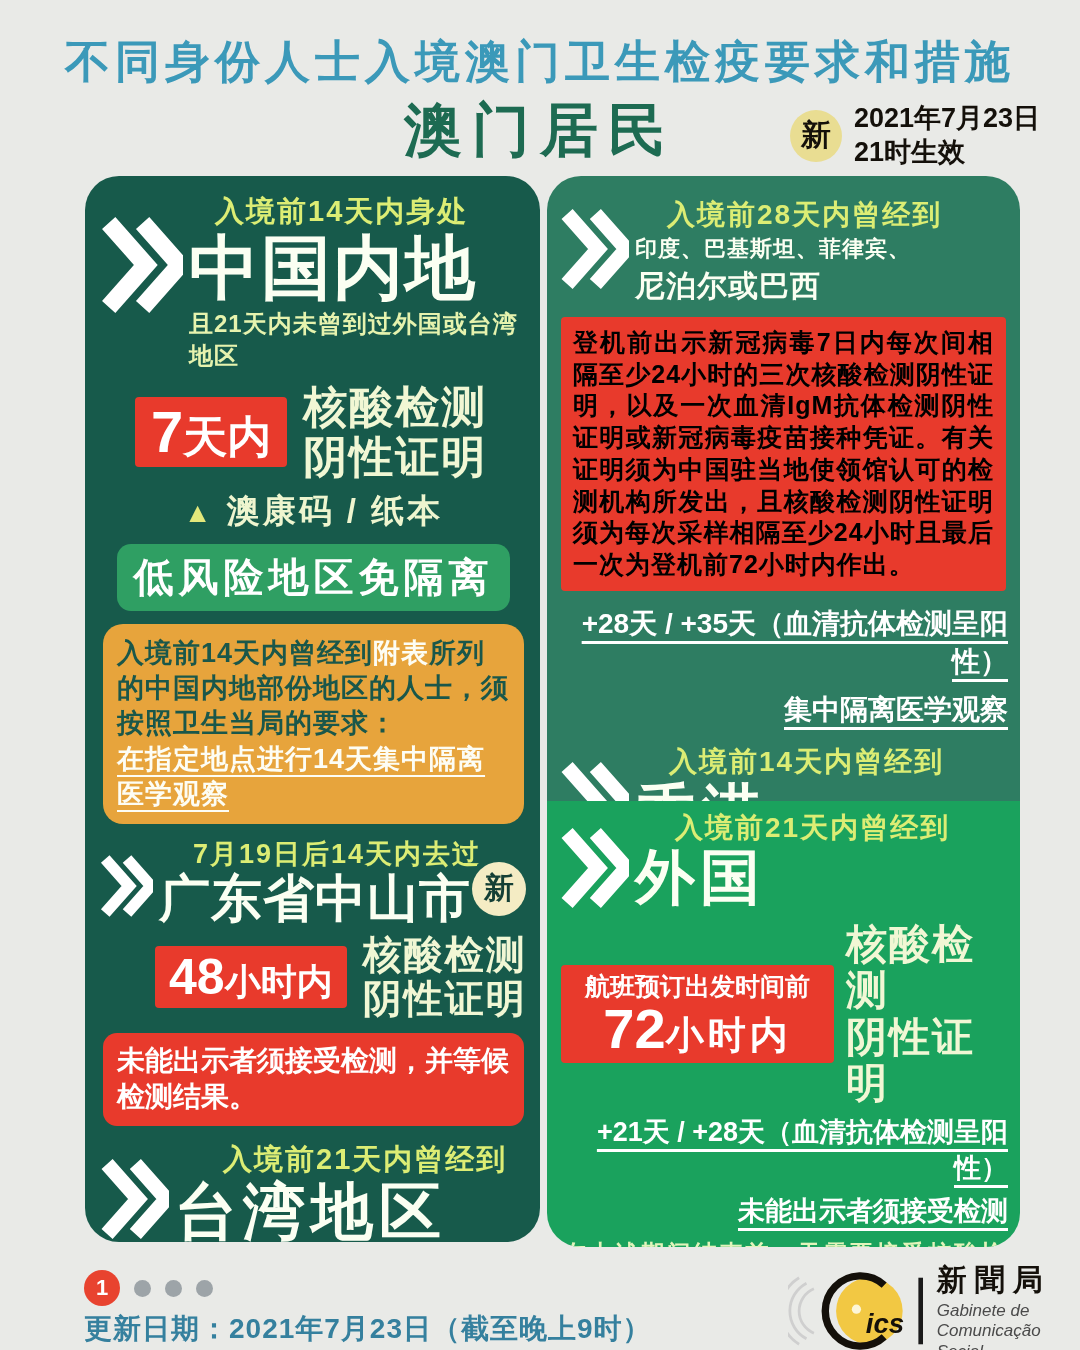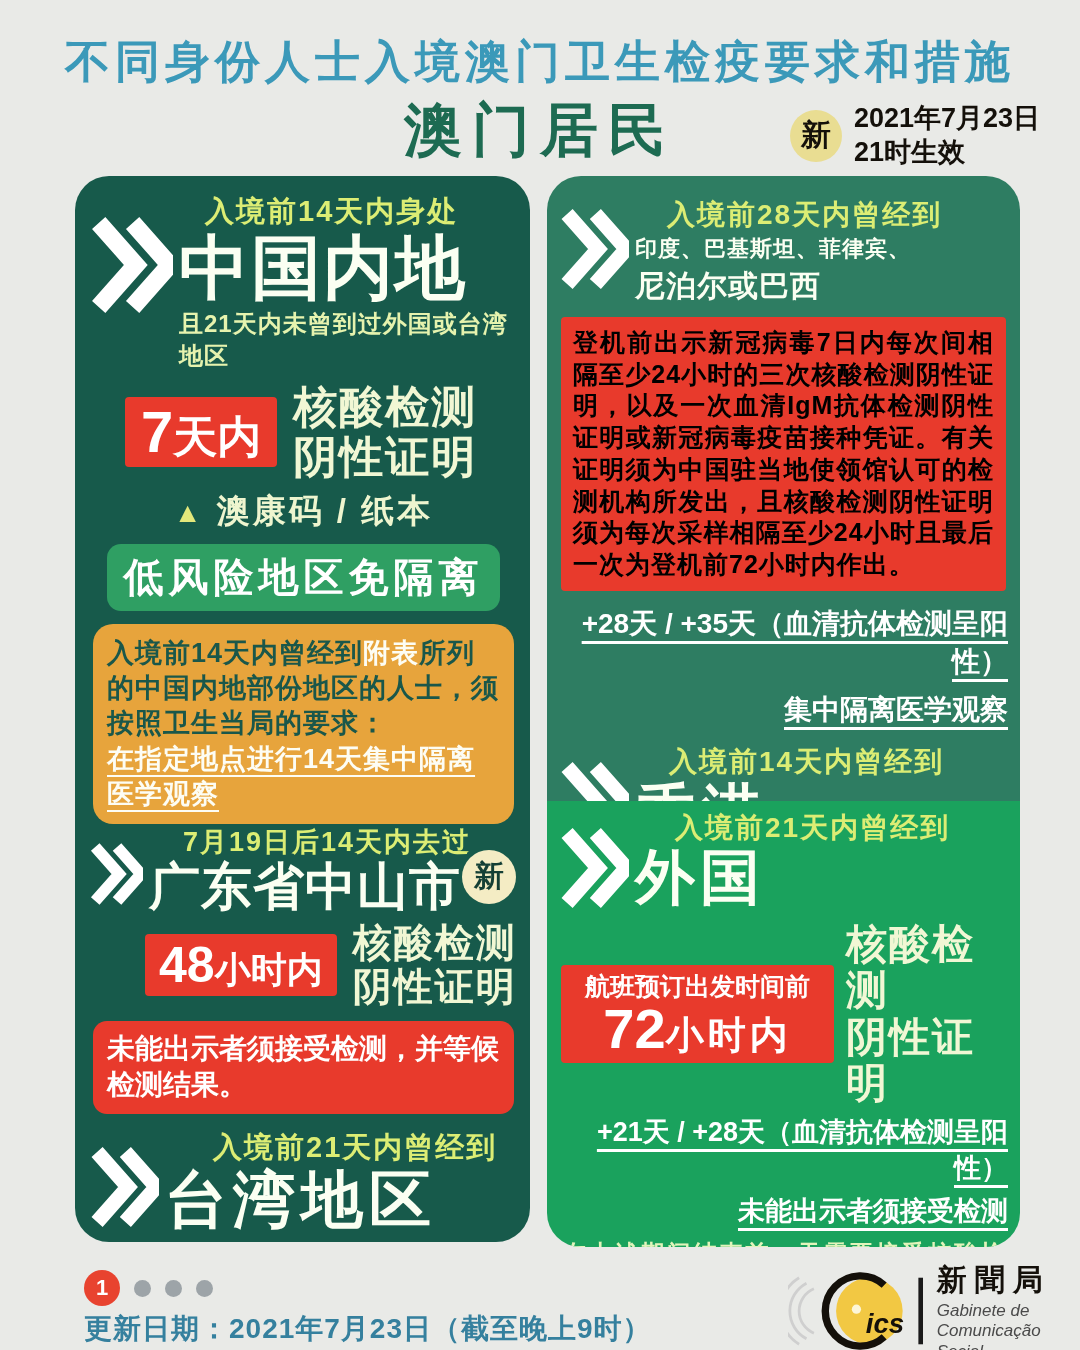--- a/index.html
+++ b/index.html
@@ -19,21 +19,21 @@
     font-size:45px; font-weight:700; color:var(--title_teal); letter-spacing:5px;}
   .subtitle{position:absolute; top:92px; left:0; width:1080px; text-align:center;
     font-size:58px; font-weight:700; color:var(--subtitle_green); letter-spacing:10px;}
   .effective{position:absolute; left:790px; top:102px; display:flex; align-items:center; gap:12px;}
   .new-badge{width:52px; height:52px; border-radius:50%; background:#e9dd92; color:#14100a;
     font-size:30px; font-weight:700; display:flex; align-items:center; justify-content:center; flex:none;}
   .date-lines{font-size:27px; font-weight:700; color:#14100a; line-height:1.25;}
 
   
   .panel{position:absolute; overflow:hidden;}
-  .panel.left{left:75px; top:176px; width:455px; height:1066px; background:var(--panel_dark);
+  .panel.left{left:85px; top:176px; width:455px; height:1066px; background:var(--panel_dark);
     border-radius:34px; padding:16px 12px 0 14px;}
   .panel.rtop{left:547px; top:176px; width:473px; height:625px; background:var(--panel_mid);
     border-radius:34px 34px 0 0; padding:14px 12px 0 12px;}
   .panel.rbot{left:547px; top:801px; width:473px; height:446px; background:var(--panel_bright);
     border-radius:0 0 34px 34px; padding:8px 12px 0 12px;}
 
   .sec{display:flex; align-items:flex-start; gap:6px; position:relative;}
   .chev{flex:none;}
   .chev path{stroke:#ffffff; stroke-width:22; fill:none;}
   .chev.b{width:84px; height:118px; margin-top:14px;}
@@ -135,21 +135,21 @@
       <span>澳康码 / 纸本</span>
     </div>
 
     <div class="low-risk">低风险地区免隔离</div>
 
     <div class="orange-box">
       <span class="ob-dark">入境前14天内曾经到</span><span class="ob-white">附表</span><span class="ob-dark">所列的中国内地部份地区的人士，须按照卫生当局的要求：</span>
       <div class="ob-underline">在指定地点进行14天集中隔离医学观察</div>
     </div>
 
-    <div class="sec" style="">
+    <div class="sec" style="margin-top:12px;">
       <svg class="chev s" viewBox="0 0 104 120">
         <path d="M12 8 L58 60 L12 112"></path>
           <path d="M54 8 L100 60 L54 112"></path>
       </svg>
       <div>
         <div class="pre" style="font-size:27px;padding-left:34px;">7月19日后14天内去过</div>
         <div class="big-title" style="font-size:51px;letter-spacing:1px;">广东省中山市</div>
       </div>
       <div class="badge-small">新</div>
     </div>

